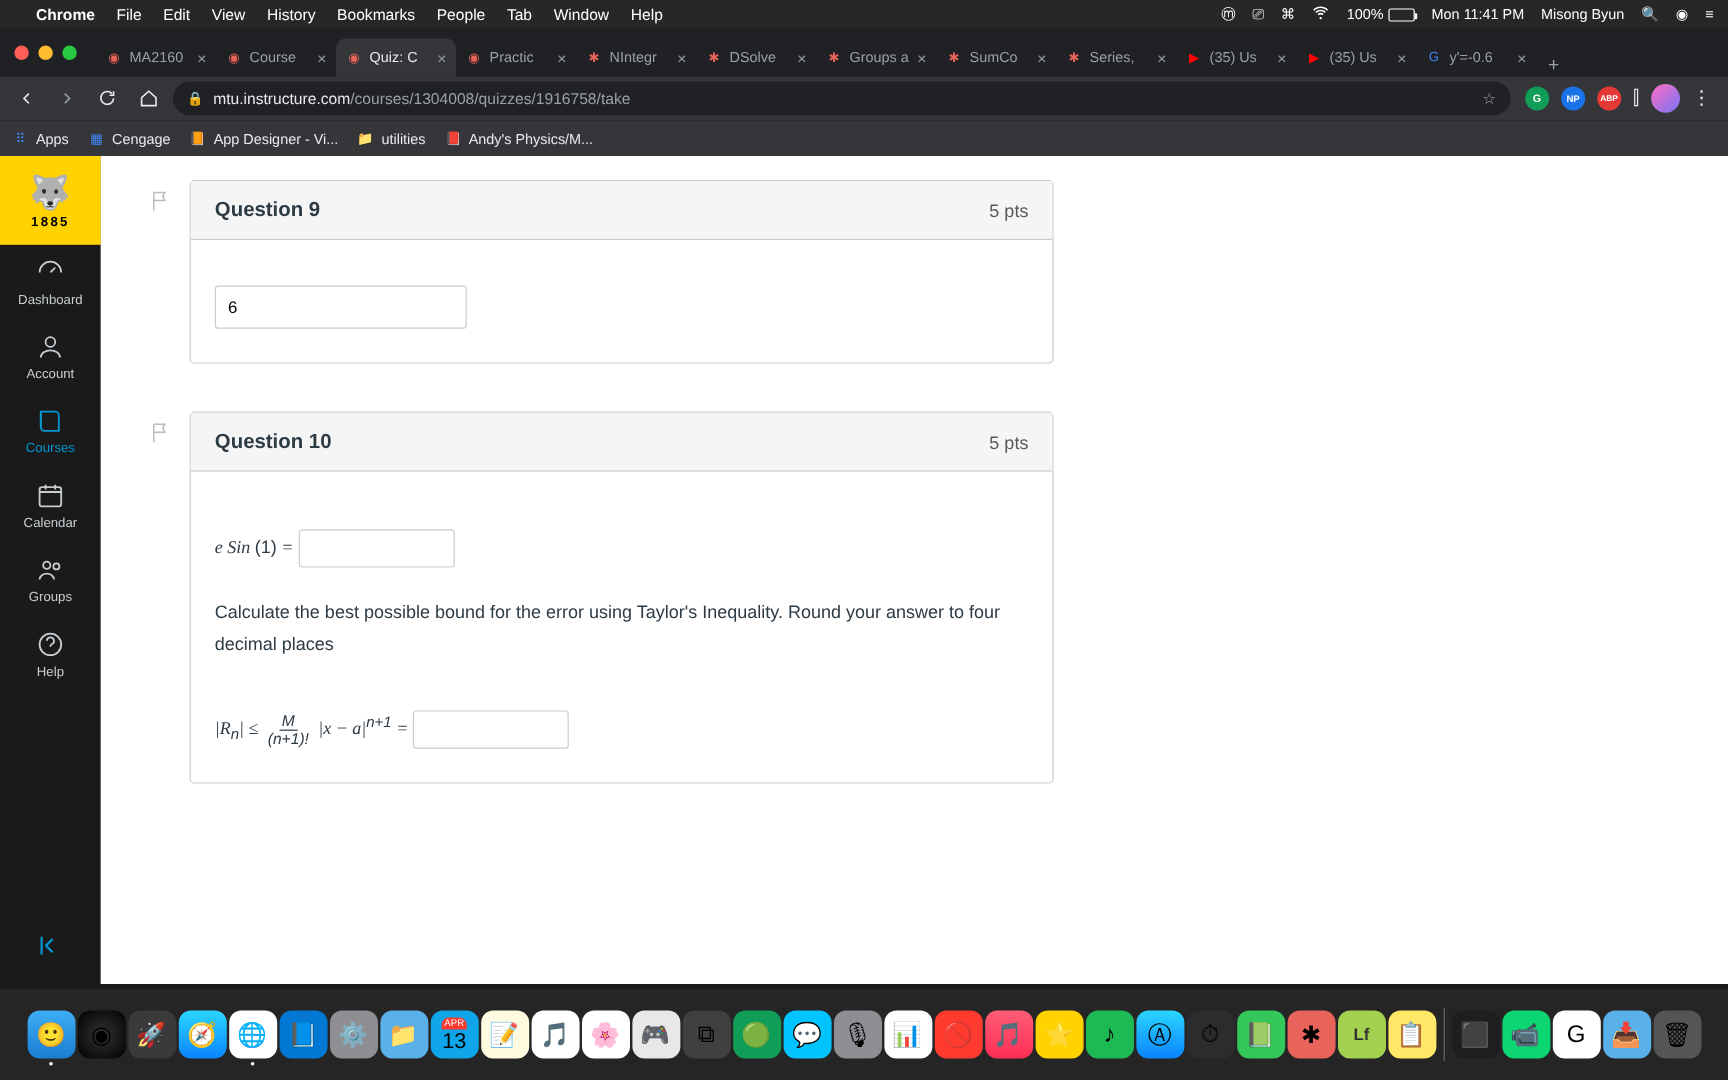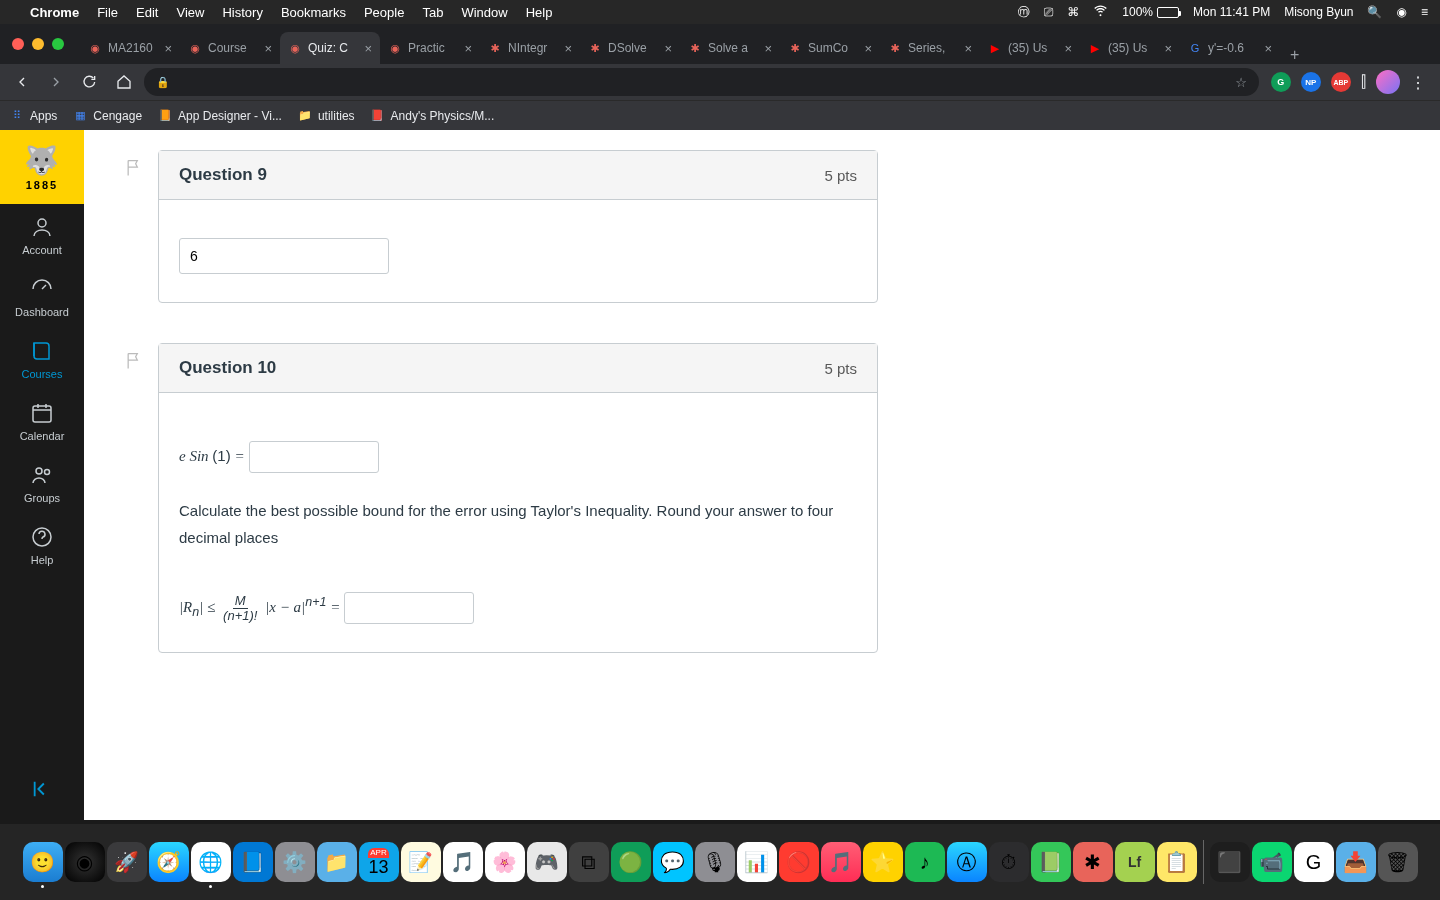--- a/index.html
+++ b/index.html
@@ -54,21 +54,21 @@
 .nav-item.active{color:#0097d3}
 .nav-item .nicon{width:26px;height:26px;display:flex;align-items:center;justify-content:center}
 .nav-item svg{width:24px;height:24px;fill:none;stroke:currentColor;stroke-width:1.5}
 .collapse{margin-top:auto;padding:16px 0;color:#0097d3;cursor:pointer}
 .collapse svg{width:22px;height:22px;fill:none;stroke:#0097d3;stroke-width:2}
 .main{flex:1;background:#fff;overflow-y:auto;padding:20px 60px 40px 40px}
 .q-wrap{display:flex;gap:12px;margin-bottom:40px}
 .flag{width:22px;height:26px;margin-top:6px;cursor:pointer}
 .flag svg{width:20px;height:24px;fill:none;stroke:#bbb;stroke-width:1.5}
 .question{flex:1;border:1px solid #c7cdd1;border-radius:4px;max-width:720px}
-.q-head{display:flex;justify-content:space-between;align-items:center;padding:14px 20px;background:#f5f5f5;border-bottom:1px solid #c7cdd1}
+.q-head{display:flex;justify-content:space-between;align-items:flex-end;padding:14px 20px;background:#f5f5f5;border-bottom:1px solid #c7cdd1}
 .q-title{font-size:17px;font-weight:600;color:#2d3b45}
 .q-pts{font-size:15px;color:#595959}
 .q-body{padding:24px 20px 28px;color:#2d3b45;font-size:15px;line-height:1.8}
 .math{font-family:Georgia,"Times New Roman",serif;font-style:italic}
 .input-box{width:210px;height:36px;border:1px solid #c7cdd1;border-radius:3px;padding:0 10px;font-size:14px;margin-top:14px}
 .input-inline{width:130px;height:32px;border:1px solid #c7cdd1;border-radius:3px;padding:0 8px;font-size:14px;vertical-align:middle}
 .inline-math{display:inline-flex;align-items:center;vertical-align:middle;margin:0 3px}
 .sum-sym{font-size:22px;font-style:normal}
 .frac{display:inline-flex;flex-direction:column;align-items:center;font-size:11px;line-height:1.1;vertical-align:middle;margin:0 2px}
 .frac .num{border-bottom:1px solid #2d3b45;padding:0 2px}
@@ -172,21 +172,21 @@
         <span class="title">NIntegr</span>
         <span class="close">×</span>
       </div>
     <div class="tab">
         <span class="favicon gear">✱</span>
         <span class="title">DSolve</span>
         <span class="close">×</span>
       </div>
     <div class="tab">
         <span class="favicon gear">✱</span>
-        <span class="title">Solve a</span>
+        <span class="title">Groups a</span>
         <span class="close">×</span>
       </div>
     <div class="tab">
         <span class="favicon gear">✱</span>
         <span class="title">SumCo</span>
         <span class="close">×</span>
       </div>
     <div class="tab">
         <span class="favicon gear">✱</span>
         <span class="title">Series,</span>
@@ -227,20 +227,21 @@
           <path d="M19 3v5h-5" stroke="#e8eaed" stroke-width="2" fill="none"></path>
         </svg>
       </div>
     <div class="nav-btn">
         <svg viewBox="0 0 24 24">
           <path d="M3 11l9-8 9 8v10H3z" stroke="#e8eaed" stroke-width="2" fill="none"></path>
         </svg>
       </div>
     <div class="addr">
       <span class="lock">🔒</span>
+      <span><span class="url-host">mtu.instructure.com</span><span>/courses/1304008/quizzes/1916758/take</span></span>
       <span style="margin-left:auto">☆</span>
     </div>
     <div class="tb-right">
       <span class="ext-badge ext-g">G</span>
       <span class="ext-badge ext-np">NP</span>
       <span class="ext-badge ext-abp">ABP</span>
       <span style="color:#e8eaed">⫿</span>
       <span class="avatar"></span>
       <span style="color:#e8eaed">⋮</span>
     </div>
@@ -272,34 +273,34 @@
   <div class="content">
 
     <div class="canvas-nav">
       <div class="canvas-logo">
         <span class="husky">🐺</span>
         <span class="year">1885</span>
       </div>
       <div class="nav-item">
         <span class="nicon">
             <svg viewBox="0 0 24 24">
+              <path d="M3 12a9 9 0 0 1 18 0"></path>
+              <path d="M12 12l4-4"></path>
+            </svg>
+          </span>
+        <span>Dashboard</span>
+      </div>
+      <div class="nav-item">
+        <span class="nicon">
+            <svg viewBox="0 0 24 24">
               <circle cx="12" cy="8" r="4"></circle>
               <path d="M4 21c0-4 4-6 8-6s8 2 8 6"></path>
             </svg>
           </span>
         <span>Account</span>
-      </div>
-      <div class="nav-item">
-        <span class="nicon">
-            <svg viewBox="0 0 24 24">
-              <path d="M3 12a9 9 0 0 1 18 0"></path>
-              <path d="M12 12l4-4"></path>
-            </svg>
-          </span>
-        <span>Dashboard</span>
       </div>
       <div class="nav-item active">
         <span class="nicon">
             <svg viewBox="0 0 24 24">
               <path d="M4 4h12a3 3 0 0 1 3 3v13H7a3 3 0 0 1-3-3V4z"></path>
               <path d="M4 4v13"></path>
             </svg>
           </span>
         <span>Courses</span>
       </div>

